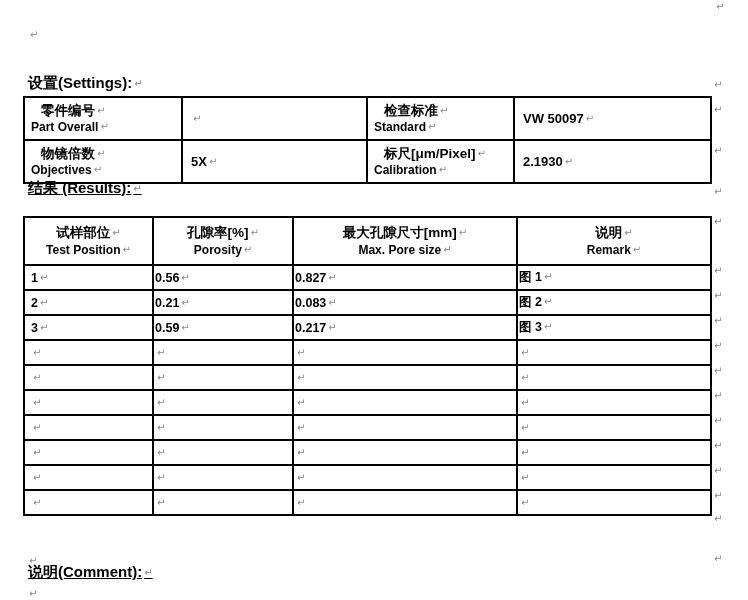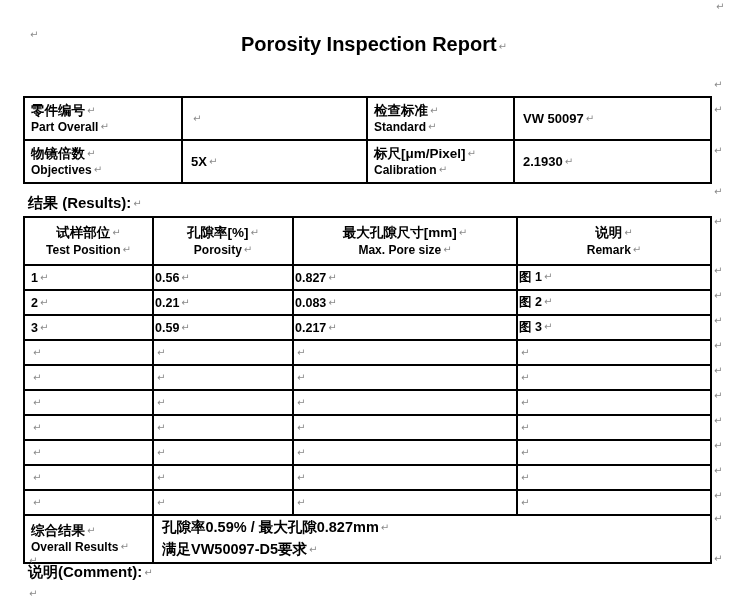--- a/index.html
+++ b/index.html
@@ -62,45 +62,45 @@
   td {
     border: 2px solid #000000;
     overflow: hidden;
     vertical-align: middle;
   }
 
   
   .settings-table { top: 96px; }
   .settings-table td { height: 39px; }
   .lbl { padding: 1px 2px 1px 6px; }
-  .lbl .zh { font-size: 13.5px; font-weight: bold; line-height: 1.3; white-space: nowrap; }
+  .lbl .zh { font-size: 13.5px; font-weight: bold; line-height: 1.3; white-space: nowrap; margin-left: 10px; }
   .lbl .en { font-size: 12px;  font-weight: bold; line-height: 1.25; white-space: nowrap; }
   .val { padding-left: 8px; font-size: 13px; font-weight: bold; }
 
   
   .results-table { top: 216px; }
   .results-table .hdr td { height: 44px; text-align: center; }
   .hdr .zh { font-size: 13.5px; font-weight: bold; line-height: 1.45; }
   .hdr .en { font-size: 12px;  font-weight: bold; line-height: 1.3; }
   .results-table .datarow td { height: 21px; font-size: 12.5px; font-weight: bold; text-align: left; }
   .results-table .datarow td.c-pos { text-align: left; padding-left: 6px; }
   .results-table .ovrow td { height: 42px; }
   .ov-val { padding-left: 8px; font-size: 14.5px; font-weight: bold; }
   .ov-val .line { line-height: 1.5; white-space: nowrap; }
 </style>
 </head>
 <body>
 
 <div class="page">
 
-  <div class="title-en"><span>Porosity Inspection Report</span><span class="pmark">↵</span></div>
 
   <span class="pmark abs" style="left:714px; top:2px;">↵</span>
   <span class="pmark abs" style="left:28px;  top:30px;">↵</span>
 
+  <div class="section-heading" style="top:74px;"><span>设置(Settings):</span><span class="pmark">↵</span></div>
 
   <table class="settings-table">
     <colgroup>
         <col style="width:158px">
         <col style="width:185px">
         <col style="width:147px">
         <col style="width:197px">
       </colgroup>
     <tbody>
         <tr>
@@ -123,21 +123,21 @@
       <td class="val"><span>5X</span><span class="pmark">↵</span></td>
       <td class="lbl">
         <div class="zh"><span>标尺[μm/Pixel]</span><span class="pmark">↵</span></div>
         <div class="en"><span>Calibration</span><span class="pmark">↵</span></div>
       </td>
       <td class="val"><span>2.1930</span><span class="pmark">↵</span></td>
     </tr>
   </tbody>
     </table>
 
-  <div class="section-heading" style="top:194px;"><span>结果 (Results):</span><span class="pmark">↵</span></div>
+  <div class="section-heading" style="top:179px;text-decoration:underline;"><span>结果 (Results):</span><span class="pmark">↵</span></div>
 
   <table class="results-table">
     <colgroup>
         <col style="width:129px">
         <col style="width:140px">
         <col style="width:224px">
         <col style="width:194px">
       </colgroup>
     <tbody>
         <tr class="hdr">
@@ -213,30 +213,20 @@
       <td><span></span><span class="pmark">↵</span></td>
       <td><span></span><span class="pmark">↵</span></td>
     </tr>
     <tr class="datarow">
       <td class="c-pos"><span></span><span class="pmark">↵</span></td>
       <td><span></span><span class="pmark">↵</span></td>
       <td><span></span><span class="pmark">↵</span></td>
       <td><span></span><span class="pmark">↵</span></td>
     </tr>
 
-    <tr class="ovrow">
-      <td class="lbl">
-        <div class="zh"><span>综合结果</span><span class="pmark">↵</span></div>
-        <div class="en"><span>Overall Results</span><span class="pmark">↵</span></div>
-      </td>
-      <td class="ov-val" colspan="3">
-        <div class="line"><span>孔隙率0.59%  / 最大孔隙0.827mm</span><span class="pmark">↵</span></div>
-        <div class="line"><span>满足VW50097-D5要求</span><span class="pmark">↵</span></div>
-      </td>
-    </tr>
   </tbody>
     </table>
 
   <span class="pmark abs" style="left:712px; top:80px;">↵</span>
   <span class="pmark abs" style="left:712px; top:105px;">↵</span>
   <span class="pmark abs" style="left:712px; top:146px;">↵</span>
   <span class="pmark abs" style="left:712px; top:187px;">↵</span>
   <span class="pmark abs" style="left:712px; top:217px;">↵</span>
   <span class="pmark abs" style="left:712px; top:266px;">↵</span>
   <span class="pmark abs" style="left:712px; top:291px;">↵</span>
@@ -245,16 +235,16 @@
   <span class="pmark abs" style="left:712px; top:366px;">↵</span>
   <span class="pmark abs" style="left:712px; top:391px;">↵</span>
   <span class="pmark abs" style="left:712px; top:416px;">↵</span>
   <span class="pmark abs" style="left:712px; top:441px;">↵</span>
   <span class="pmark abs" style="left:712px; top:466px;">↵</span>
   <span class="pmark abs" style="left:712px; top:491px;">↵</span>
   <span class="pmark abs" style="left:712px; top:514px;">↵</span>
   <span class="pmark abs" style="left:712px; top:554px;">↵</span>
 
   <span class="pmark abs" style="left:27px; top:556px;">↵</span>
-  <div class="section-heading" style="top:563px;"><span>说明(Comment):</span><span class="pmark">↵</span></div>
+  <div class="section-heading" style="top:563px;text-decoration:underline;"><span>说明(Comment):</span><span class="pmark">↵</span></div>
   <span class="pmark abs" style="left:27px; top:589px;">↵</span>
 
 </div>
 
 </body></html>

